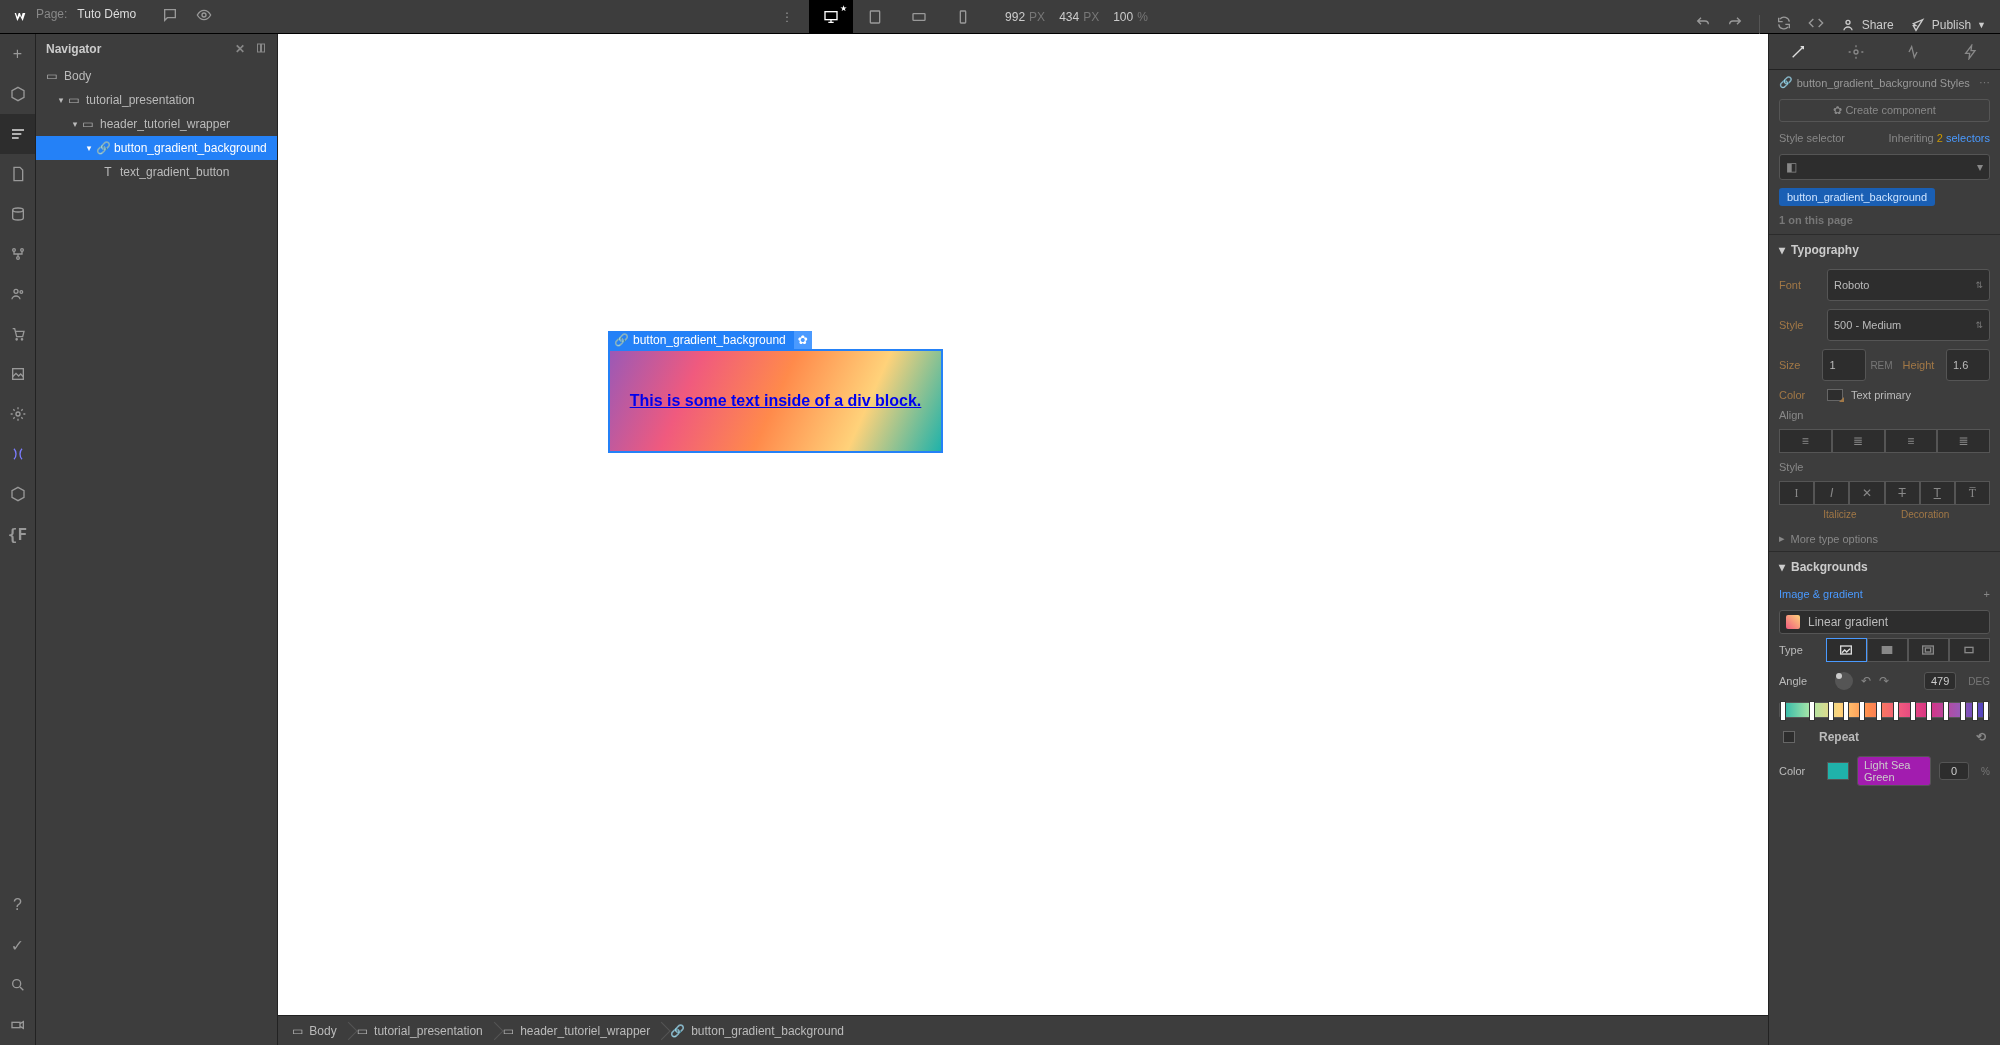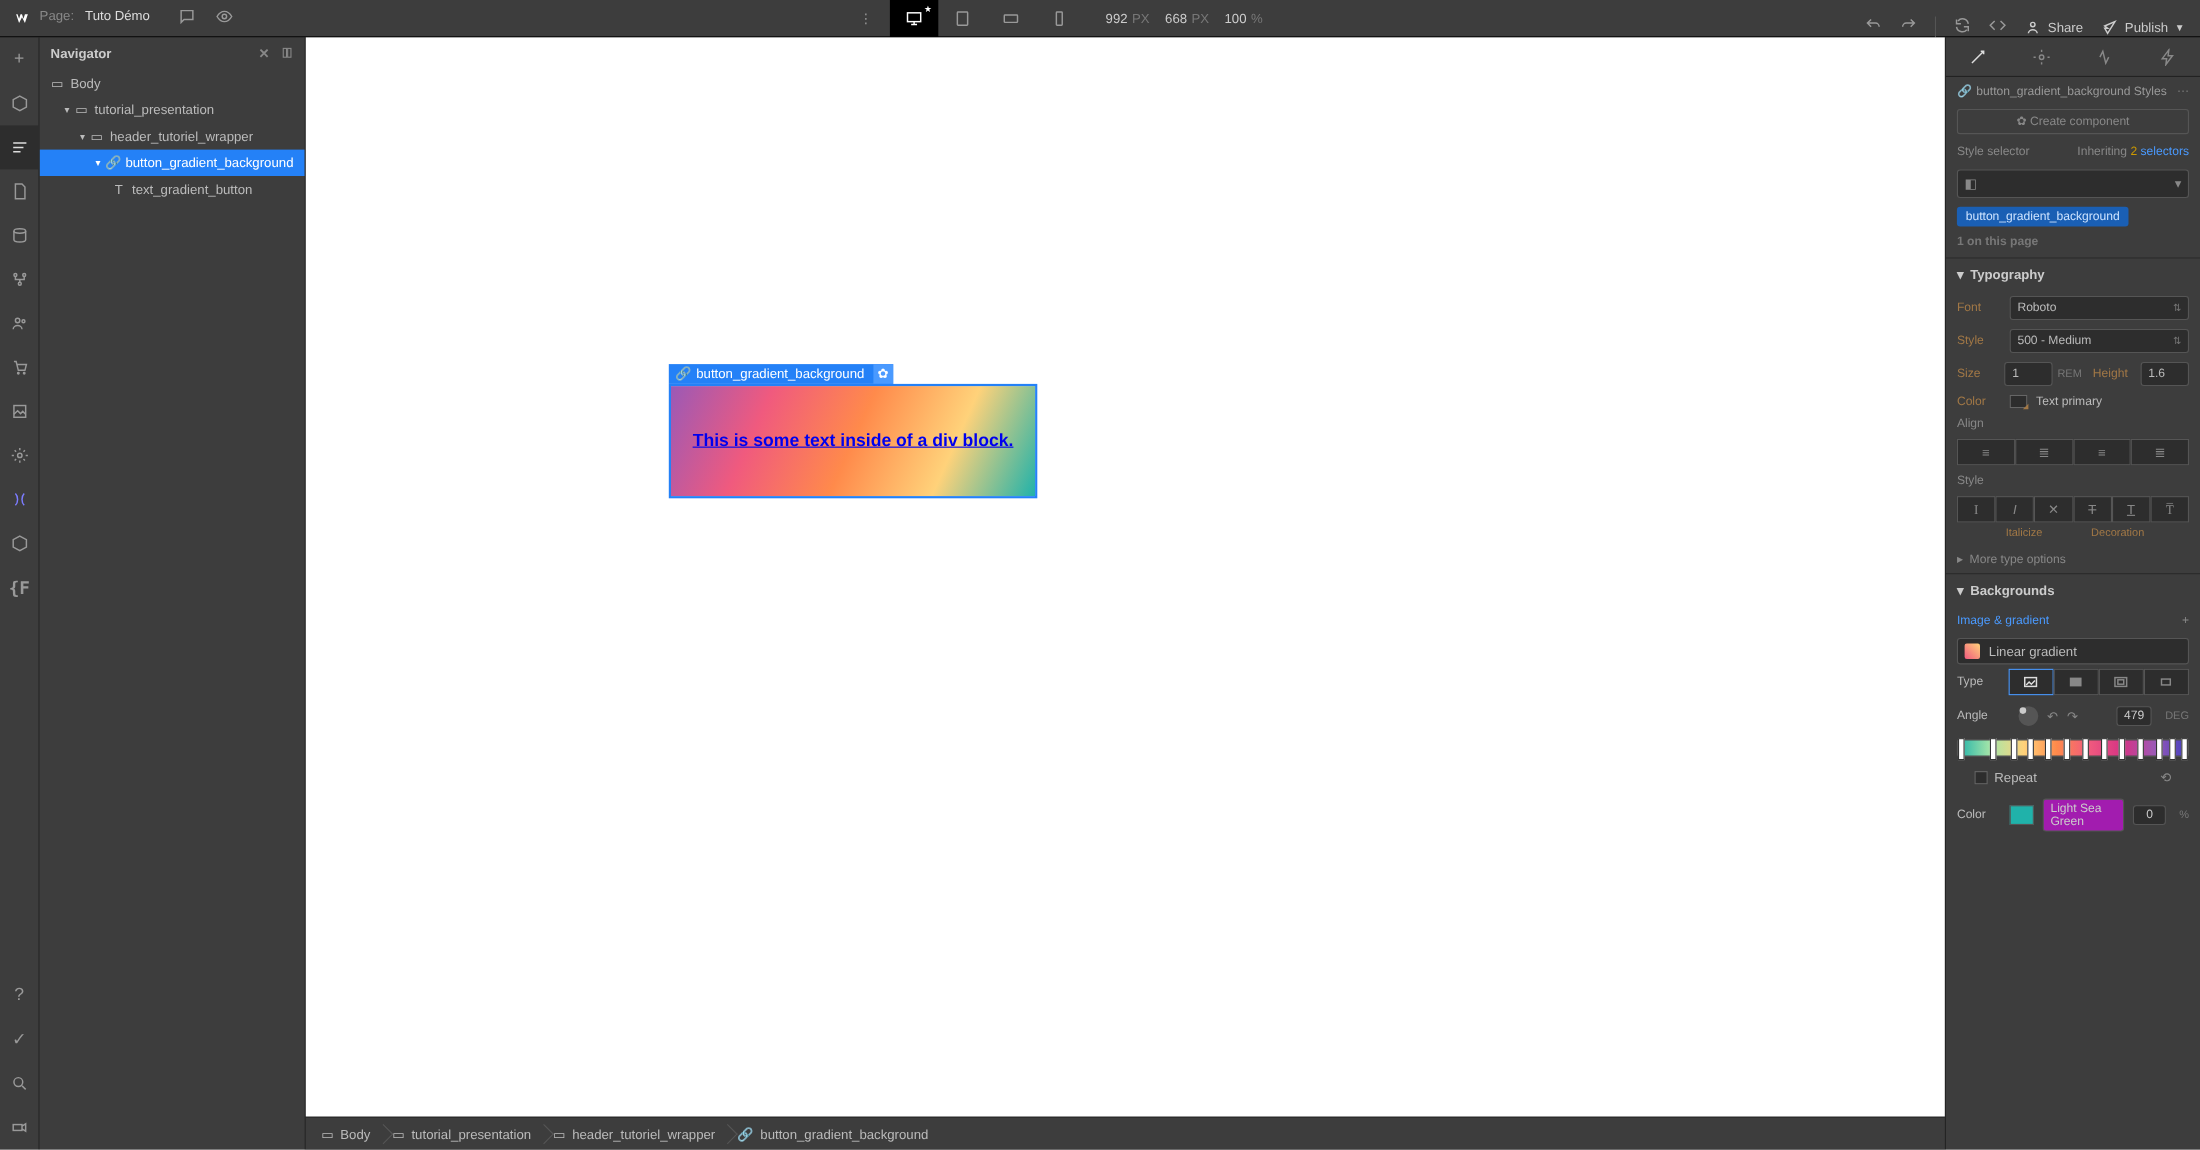--- a/index.html
+++ b/index.html
@@ -61,21 +61,21 @@
 .selector-input { margin: 4px 10px; background: #2d2d2d; border: 1px solid #555; border-radius: 3px; height: 26px; display: flex; align-items: center; padding: 0 6px; }
 .selector-input .chip-icon { width: 16px; color: #888; }
 .selector-input .caret { margin-left: auto; color: #888; }
 .class-chip { margin: 4px 10px; display: inline-block; background: #1a5fb4; color: #cde3ff; padding: 3px 8px; border-radius: 3px; font-size: 11px; }
 .rb-note { padding: 4px 10px 8px; color: #777; font-size: 11px; font-weight: bold; }
 .rb-section { border-top: 1px solid #2b2b2b; }
 .rb-section-hd { padding: 8px 10px; display: flex; align-items: center; gap: 6px; color: #ccc; font-weight: bold; font-size: 12px; }
 .rb-field { display: flex; align-items: center; padding: 4px 10px; font-size: 11px; }
 .rb-field label { width: 48px; color: #a27846; }
 .rb-field label.plain { color: #888; }
-.rb-input { flex: 1; background: #2d2d2d; border: 1px solid #555; border-radius: 3px; height: 22px; padding: 0 6px; color: #bbb; display: flex; align-items: center; }
+.rb-input { flex: 1; background: #2d2d2d; border: 1px solid #555; border-radius: 3px; height: 22px; padding: 15px 6px; color: #bbb; display: flex; align-items: center; }
 .rb-input.small { width: 44px; flex: none; }
 .rb-input .caret { margin-left: auto; font-size: 9px; color: #777; }
 .rb-unit { color: #777; font-size: 10px; margin-left: 4px; }
 .align-row { display: flex; gap: 0; margin: 4px 10px; }
 .align-btn { flex: 1; height: 24px; background: #2d2d2d; border: 1px solid #555; display: flex; align-items: center; justify-content: center; color: #888; cursor: pointer; }
 .style-row { display: flex; gap: 0; margin: 4px 10px; }
 .style-btn { flex: 1; height: 24px; background: #2d2d2d; border: 1px solid #555; display: flex; align-items: center; justify-content: center; color: #888; cursor: pointer; font-family: serif; }
 .sublabels { display: flex; padding: 0 10px 6px; font-size: 10px; color: #a27846; justify-content: space-between; }
 .sublabels span { flex: 1; text-align: center; }
 .more-opts { padding: 6px 10px; color: #888; font-size: 11px; display: flex; align-items: center; gap: 6px; }
@@ -88,21 +88,21 @@
 .type-btn { width: 42px; height: 24px; background: #2d2d2d; border: 1px solid #555; display: flex; align-items: center; justify-content: center; color: #888; cursor: pointer; }
 .type-btn.active { border-color: #4a9aff; color: #ddd; }
 .angle-row { display: flex; align-items: center; padding: 6px 10px; gap: 8px; }
 .angle-row > span:first-child { width: 48px; color: #bbb; font-size: 11px; }
 .angle-dial { width: 18px; height: 18px; border-radius: 50%; background: #555; position: relative; }
 .angle-dial::after { content: ''; position: absolute; width: 6px; height: 6px; background: #ccc; border-radius: 50%; top: 1px; left: 1px; }
 .angle-icon { color: #888; cursor: pointer; }
 .angle-val { margin-left: auto; background: #2d2d2d; border: 1px solid #555; padding: 2px 6px; border-radius: 3px; color: #ccc; font-size: 11px; }
 .grad-bar { margin: 6px 10px; height: 16px; border: 1px solid #555; border-radius: 2px; background: linear-gradient(90deg, #20b2aa, #a8e6a8, #ffd27a, #ff8a4b, #f05a7e, #d63384, #9b59b6, #3f3fbf); position: relative; }
 .grad-stop { position: absolute; top: -2px; width: 6px; height: 20px; background: #fff; border: 1px solid #333; }
-.repeat-row { display: flex; align-items: center; padding: 6px 26px; gap: 6px; }
+.repeat-row { display: flex; align-items: center; padding: 6px 14px; gap: 24px; font-weight: bold; }
 .checkbox { width: 12px; height: 12px; border: 1px solid #666; background: #2d2d2d; }
 .repeat-row .refresh { margin-left: auto; color: #888; cursor: pointer; }
 .color-row { display: flex; align-items: center; padding: 6px 10px; gap: 8px; }
 .color-row > span:first-child { width: 40px; color: #bbb; font-size: 11px; }
 .color-sw { width: 22px; height: 18px; background: #20b2aa; border: 1px solid #555; }
 .color-name { flex: 1; background: #a21caf; border: 1px solid #555; padding: 2px 6px; border-radius: 3px; color: #ccc; font-size: 11px; }
 .color-pct { width: 30px; background: #2d2d2d; border: 1px solid #555; padding: 2px 4px; border-radius: 3px; color: #ccc; font-size: 11px; text-align: center; }
 svg { width: 16px; height: 16px; }
 .swatch-box { width: 16px; height: 12px; border: 1px solid #666; background: #2d2d2d; position: relative; }
 .swatch-box::after { content: ''; position: absolute; right: -2px; bottom: -2px; width: 0; height: 0; border-left: 5px solid transparent; border-bottom: 5px solid #a27846; }
@@ -150,21 +150,21 @@
           <rect x="3" y="7" width="18" height="10" rx="1"></rect>
         </svg>
     </div>
     <div class="bp-btn">
       <svg viewBox="0 0 24 24" fill="none" stroke="currentColor" stroke-width="2">
           <rect x="8" y="3" width="8" height="18" rx="1"></rect>
         </svg>
     </div>
     <div class="dims">
       <span><span>992</span><span class="unit">PX</span></span>
-      <span><span>668</span><span class="unit">PX</span></span>
+      <span><span>434</span><span class="unit">PX</span></span>
       <span><span>100</span><span class="unit">%</span></span>
     </div>
   </div>
   <div class="topbar-right">
     <span class="tr-icon"><svg viewBox="0 0 24 24" fill="none" stroke="currentColor" stroke-width="2">
           <path d="M9 14L4 9l5-5M4 9h11a5 5 0 015 5v0"></path>
         </svg></span>
     <span class="tr-icon"><svg viewBox="0 0 24 24" fill="none" stroke="currentColor" stroke-width="2">
           <path d="M15 14l5-5-5-5M20 9H9a5 5 0 00-5 5v0"></path>
         </svg></span>

